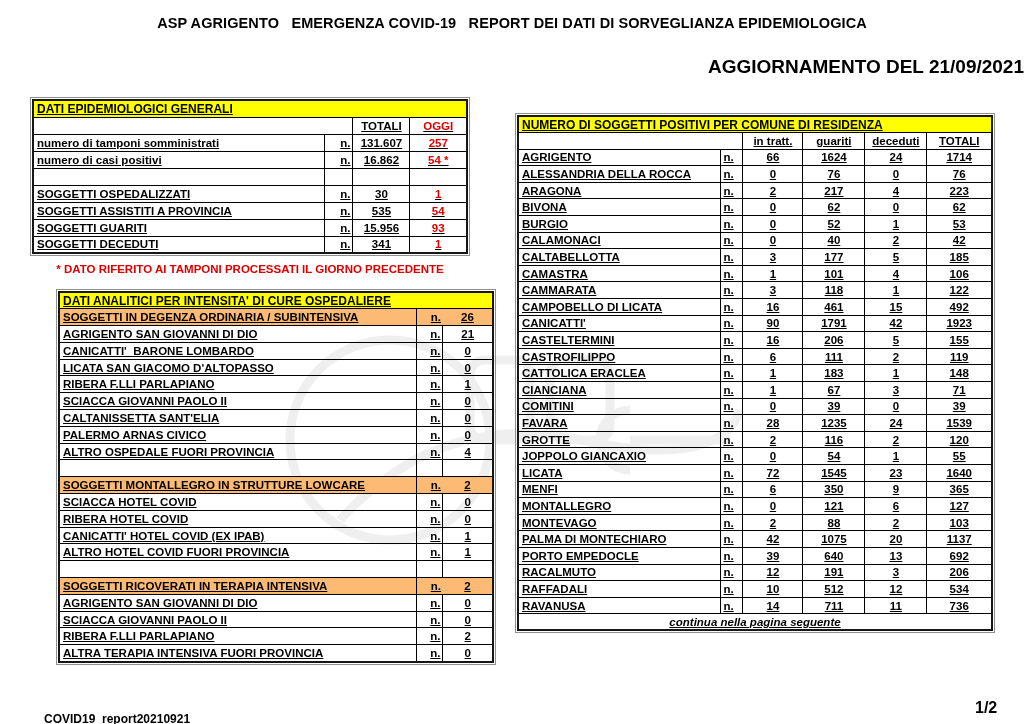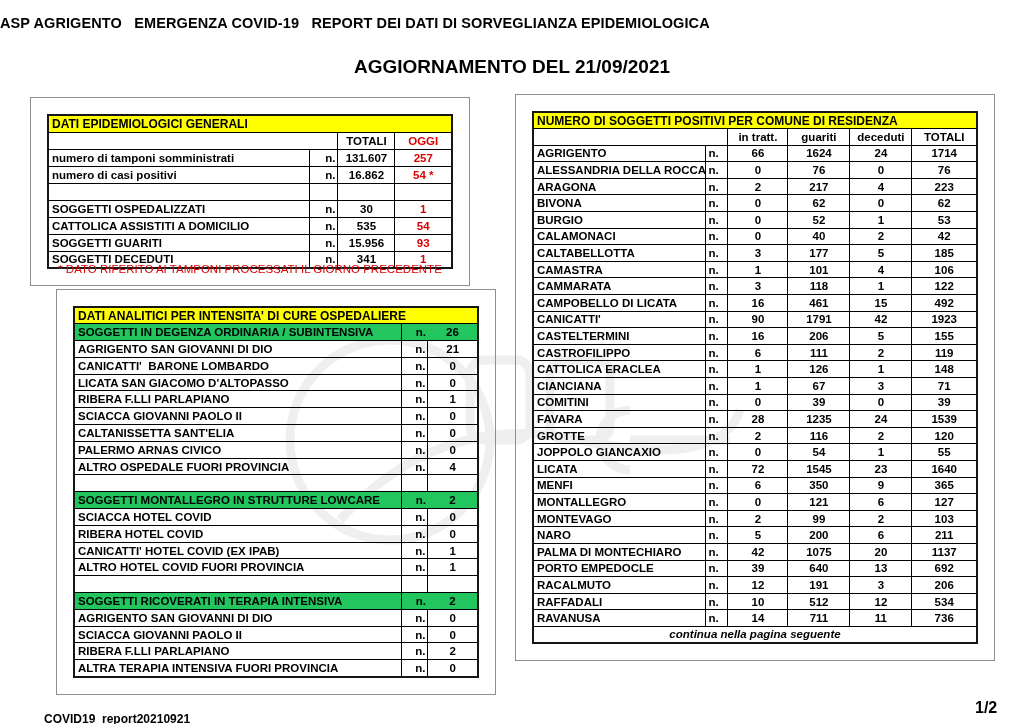--- a/index.html
+++ b/index.html
@@ -1,34 +1,34 @@
 <!DOCTYPE html>
 <html><head>
 <meta charset="utf-8">
 <style>
   * { margin:0; padding:0; box-sizing:border-box; }
   html,body { width:1024px; height:724px; background:#ffffff;
     font-family:"Liberation Sans", sans-serif; color:#000; overflow:hidden; position:relative; }
   .abs { position:absolute; z-index:1; }
-  #hdr { top:15px; left:0; width:1024px; font-weight:bold;
+  #hdr { top:15px; left:0; width:1024px; text-align:center; font-weight:bold;
     font-size:14.5px; white-space:pre; letter-spacing:0.1px; }
-  #sub { top:56px; left:0; width:1024px; text-align:center; font-weight:bold; font-size:19px; }
-  .twrap { border:1px solid #8f8f8f; padding:16px; }
+  #sub { top:56px; left:0; width:1024px; text-align:right; font-weight:bold; font-size:19px; }
+  .twrap { border:1px solid #8f8f8f; padding:1px;text-decoration:underline; }
   #w1 { top:97px; left:30px; width:440px; }
-  #note { top:263px; left:30px; width:440px; text-align:center; font-weight:normal;
+  #note { top:263px; left:30px; width:440px; text-align:center; font-weight:bold;
     font-size:11.5px; color:#dd0000; }
   #w2 { top:289px; left:30px; width:440px;margin-left:26px; }
-  #w3 { top:94px; left:515px; width:480px; }
+  #w3 { top:113px; left:515px; width:480px; }
   table { width:100%; border-collapse:collapse; table-layout:fixed; border:2px solid #161616; }
   td { border:1px solid #000; font-size:11.5px; font-weight:bold; height:17px;
     padding:0 3px; white-space:pre; overflow:hidden; vertical-align:middle; }
   #t2 td { height:16.8px; }
   #t3 td { height:16.6px; }
   .ttl td { background:#ffff00; font-size:12px; }
-  .sec td { background:#22c55e; }
+  .sec td { background:#fdba74; }
   .num { text-align:center; padding:0 1px; }
   .red { color:#dd0000; }
   .unit { text-align:right; border-left:none; padding:0 2px 0 0; }
   .unitl { text-align:left; padding:0 2px; }
   .nr { border-right:none; }
   .nl { border-left:none; }
   .ftr td { font-style:italic; text-align:center;border-radius:7px; }
   #footL { top:712px; left:44px; font-weight:bold; font-size:12px;text-align:center; }
   #footR { top:699px; left:975px; font-weight:bold; font-size:16px; }
   #wm { position:absolute; left:280px; top:290px; width:470px; height:300px; z-index:0; }
@@ -86,21 +86,21 @@
           <td class="num"></td>
           <td class="num"></td>
         </tr>
         <tr>
           <td>SOGGETTI OSPEDALIZZATI</td>
           <td class="unit">n.</td>
           <td class="num">30</td>
           <td class="num red">1</td>
         </tr>
         <tr>
-          <td>CATTOLICA ASSISTITI A DOMICILIO</td>
+          <td>SOGGETTI ASSISTITI A PROVINCIA</td>
           <td class="unit">n.</td>
           <td class="num">535</td>
           <td class="num red">54</td>
         </tr>
         <tr>
           <td>SOGGETTI GUARITI</td>
           <td class="unit">n.</td>
           <td class="num">15.956</td>
           <td class="num red">93</td>
         </tr>
@@ -362,21 +362,21 @@
           <td class="unitl">n.</td>
           <td class="num">6</td>
           <td class="num">111</td>
           <td class="num">2</td>
           <td class="num">119</td>
         </tr>
         <tr>
           <td>CATTOLICA ERACLEA</td>
           <td class="unitl">n.</td>
           <td class="num">1</td>
-          <td class="num">126</td>
+          <td class="num">183</td>
           <td class="num">1</td>
           <td class="num">148</td>
         </tr>
         <tr>
           <td>CIANCIANA</td>
           <td class="unitl">n.</td>
           <td class="num">1</td>
           <td class="num">67</td>
           <td class="num">3</td>
           <td class="num">71</td>
@@ -434,31 +434,23 @@
           <td class="unitl">n.</td>
           <td class="num">0</td>
           <td class="num">121</td>
           <td class="num">6</td>
           <td class="num">127</td>
         </tr>
         <tr>
           <td>MONTEVAGO</td>
           <td class="unitl">n.</td>
           <td class="num">2</td>
-          <td class="num">99</td>
+          <td class="num">88</td>
           <td class="num">2</td>
           <td class="num">103</td>
-        </tr>
-        <tr>
-          <td>NARO</td>
-          <td class="unitl">n.</td>
-          <td class="num">5</td>
-          <td class="num">200</td>
-          <td class="num">6</td>
-          <td class="num">211</td>
         </tr>
         <tr>
           <td>PALMA DI MONTECHIARO</td>
           <td class="unitl">n.</td>
           <td class="num">42</td>
           <td class="num">1075</td>
           <td class="num">20</td>
           <td class="num">1137</td>
         </tr>
         <tr>

